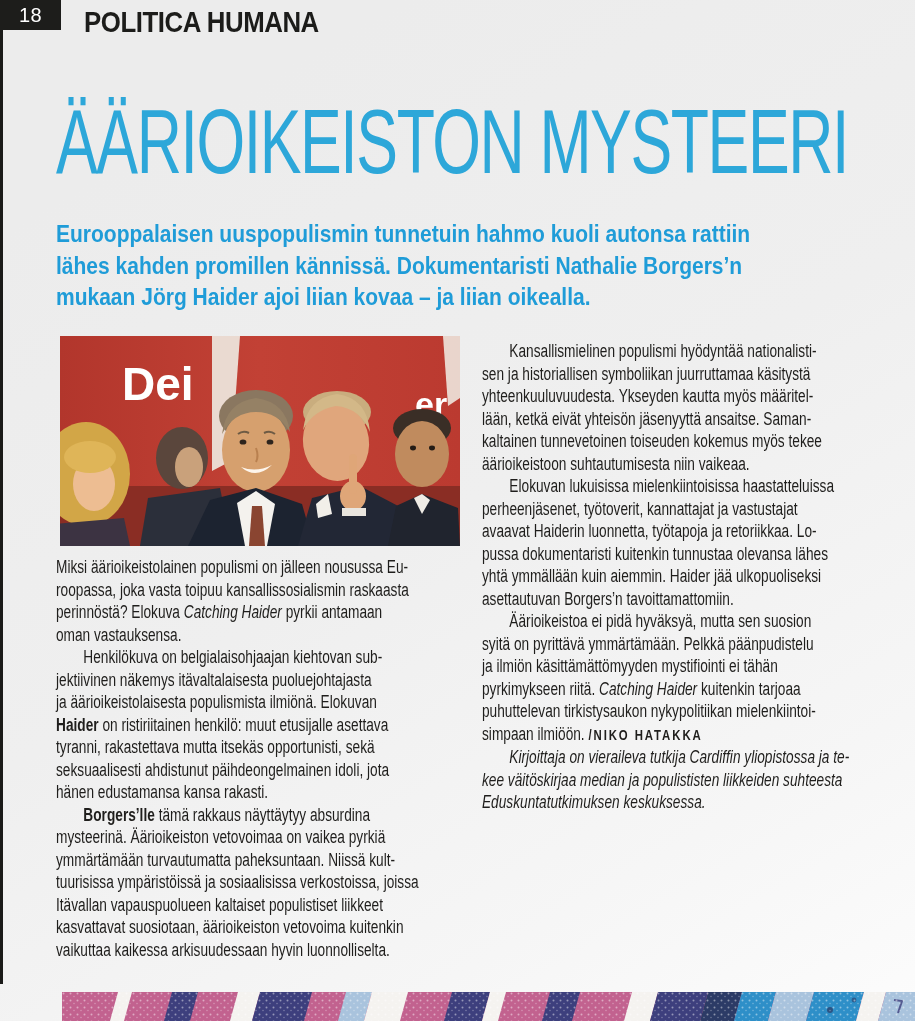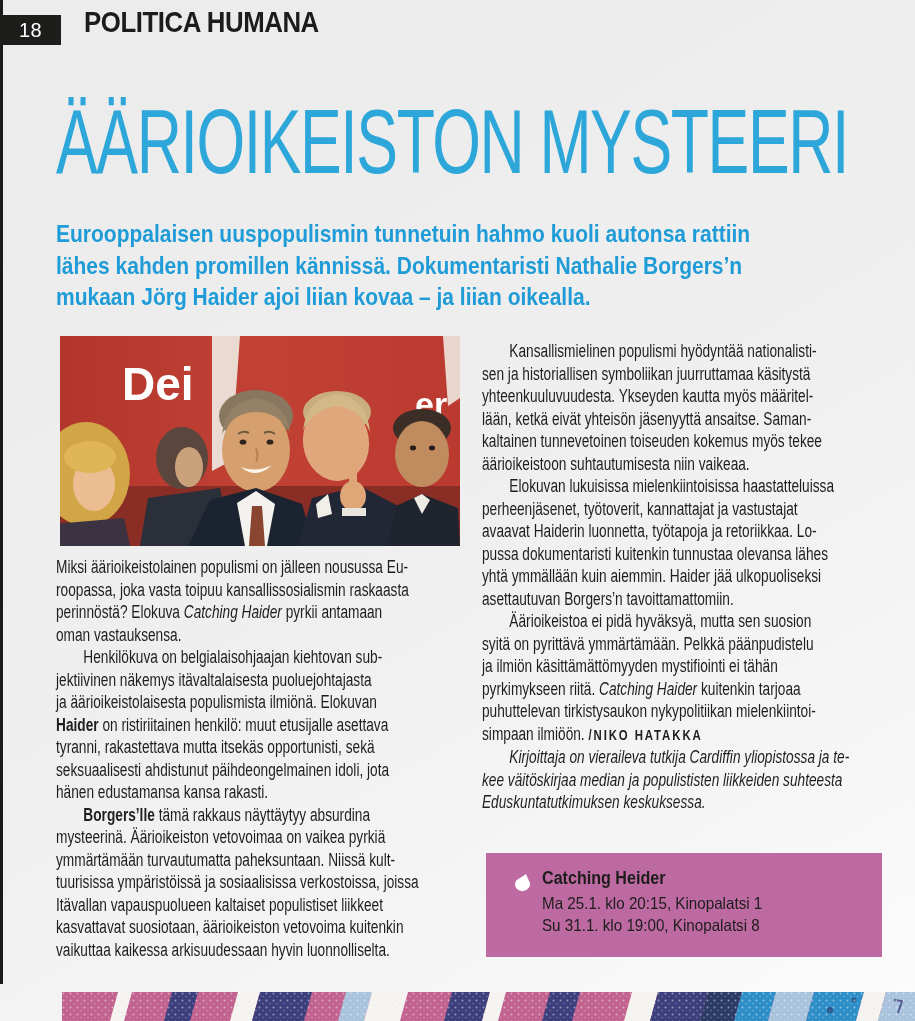--- a/index.html
+++ b/index.html
@@ -7,21 +7,21 @@
     position:relative;width:915px;height:1021px;overflow:hidden;
     background:linear-gradient(150deg,#ececec 15%,#efefef 50%,#f6f6f6 80%,#fcfcfc 100%);
     font-family:"Liberation Sans",sans-serif;color:#1f1e1c;
   }
   .abs{position:absolute;}
   .sx{transform-origin:0 0;display:block;}
 
   
   #spine-line{left:0;top:8;width:3px;height:984px;background:#1a1a18;}
   #page-number-box{left:0;top:8;width:61px;height:30px;background:#1d1d1b;
-    display:flex;align-items:center;justify-content:center;margin-top:15px;}
+    display:flex;align-items:center;justify-content:center;}
   #page-number{color:#ffffff;font-size:20px;letter-spacing:.5px;}
   #section-title{left:84px;top:5px;font-size:30px;font-weight:700;color:#1c1c1a;
     transform:scaleX(.86);white-space:nowrap;letter-spacing:-.5px;}
 
   
   #article-title{left:56px;top:97px;font-size:90px;font-weight:400;color:#2da7d9;
     transform:scaleX(.695);letter-spacing:-2px;white-space:nowrap;line-height:1;}
   #article-lede{left:56px;top:218px;font-size:24px;font-weight:700;color:#1f9cd8;
     line-height:31.5px;transform:scaleX(.875);white-space:pre;}
 
@@ -171,28 +171,20 @@
 syitä on pyrittävä ymmärtämään. Pelkkä päänpudistelu
 ja ilmiön käsittämättömyyden mystifiointi ei tähän
 pyrkimykseen riitä. </span><span class="seg-i">Catching Haider</span><span> kuitenkin tarjoaa
 puhuttelevan tirkistysaukon nykypolitiikan mielenkiintoi-
 simpaan ilmiöön. </span><span class="seg-byline">/NIKO HATAKKA</span></div>
     <div class="para indent"><span class="seg-i">Kirjoittaja on vieraileva tutkija Cardiffin yliopistossa ja te-
 kee väitöskirjaa median ja populististen liikkeiden suhteesta
 Eduskuntatutkimuksen keskuksessa.</span></div>
   </div>
 
-  <div class="abs" id="screening-box">
-    <svg id="screening-icon" width="22" height="20" viewBox="0 0 22 20">
-      <path d="M3,15 Q0,8 7,5 L13,1 L16,8 Q19,13 14,16.5 Q7.5,20.5 3,15 Z" fill="#ffffff"></path>
-    </svg>
-    <div id="screening-title">Catching Heider</div>
-    <div id="screening-schedule">Ma 25.1. klo 20:15, Kinopalatsi 1
-Su 31.1. klo 19:00, Kinopalatsi 8</div>
-  </div>
 
   <svg class="abs" id="artwork-strip" viewBox="0 0 853 29" preserveAspectRatio="none">
     <defs>
       <pattern id="spk" width="7" height="7" patternUnits="userSpaceOnUse">
         <circle cx="1.5" cy="1.5" r="1" fill="#ffffff" opacity=".45"></circle>
         <circle cx="5" cy="4.5" r=".8" fill="#ffffff" opacity=".3"></circle>
       </pattern>
     </defs>
     <rect width="853" height="29" fill="#c2628f"></rect>
     <polygon points="56,0 70,0 62,29 48,29" fill="#f5f3f0"></polygon>

